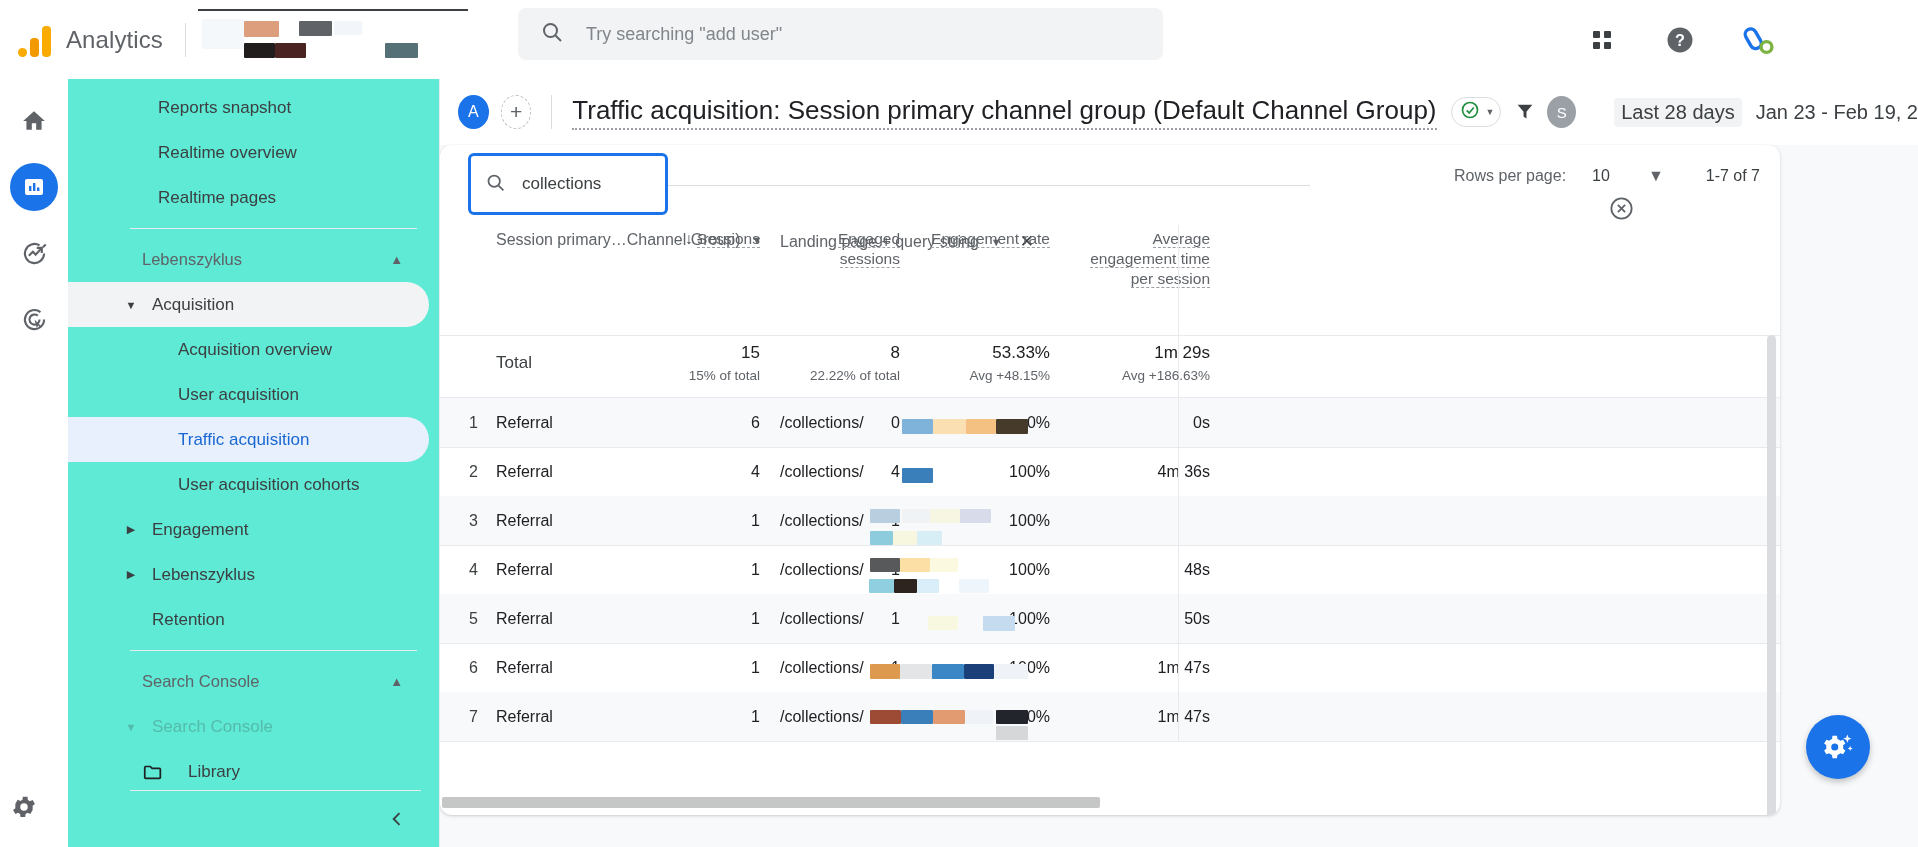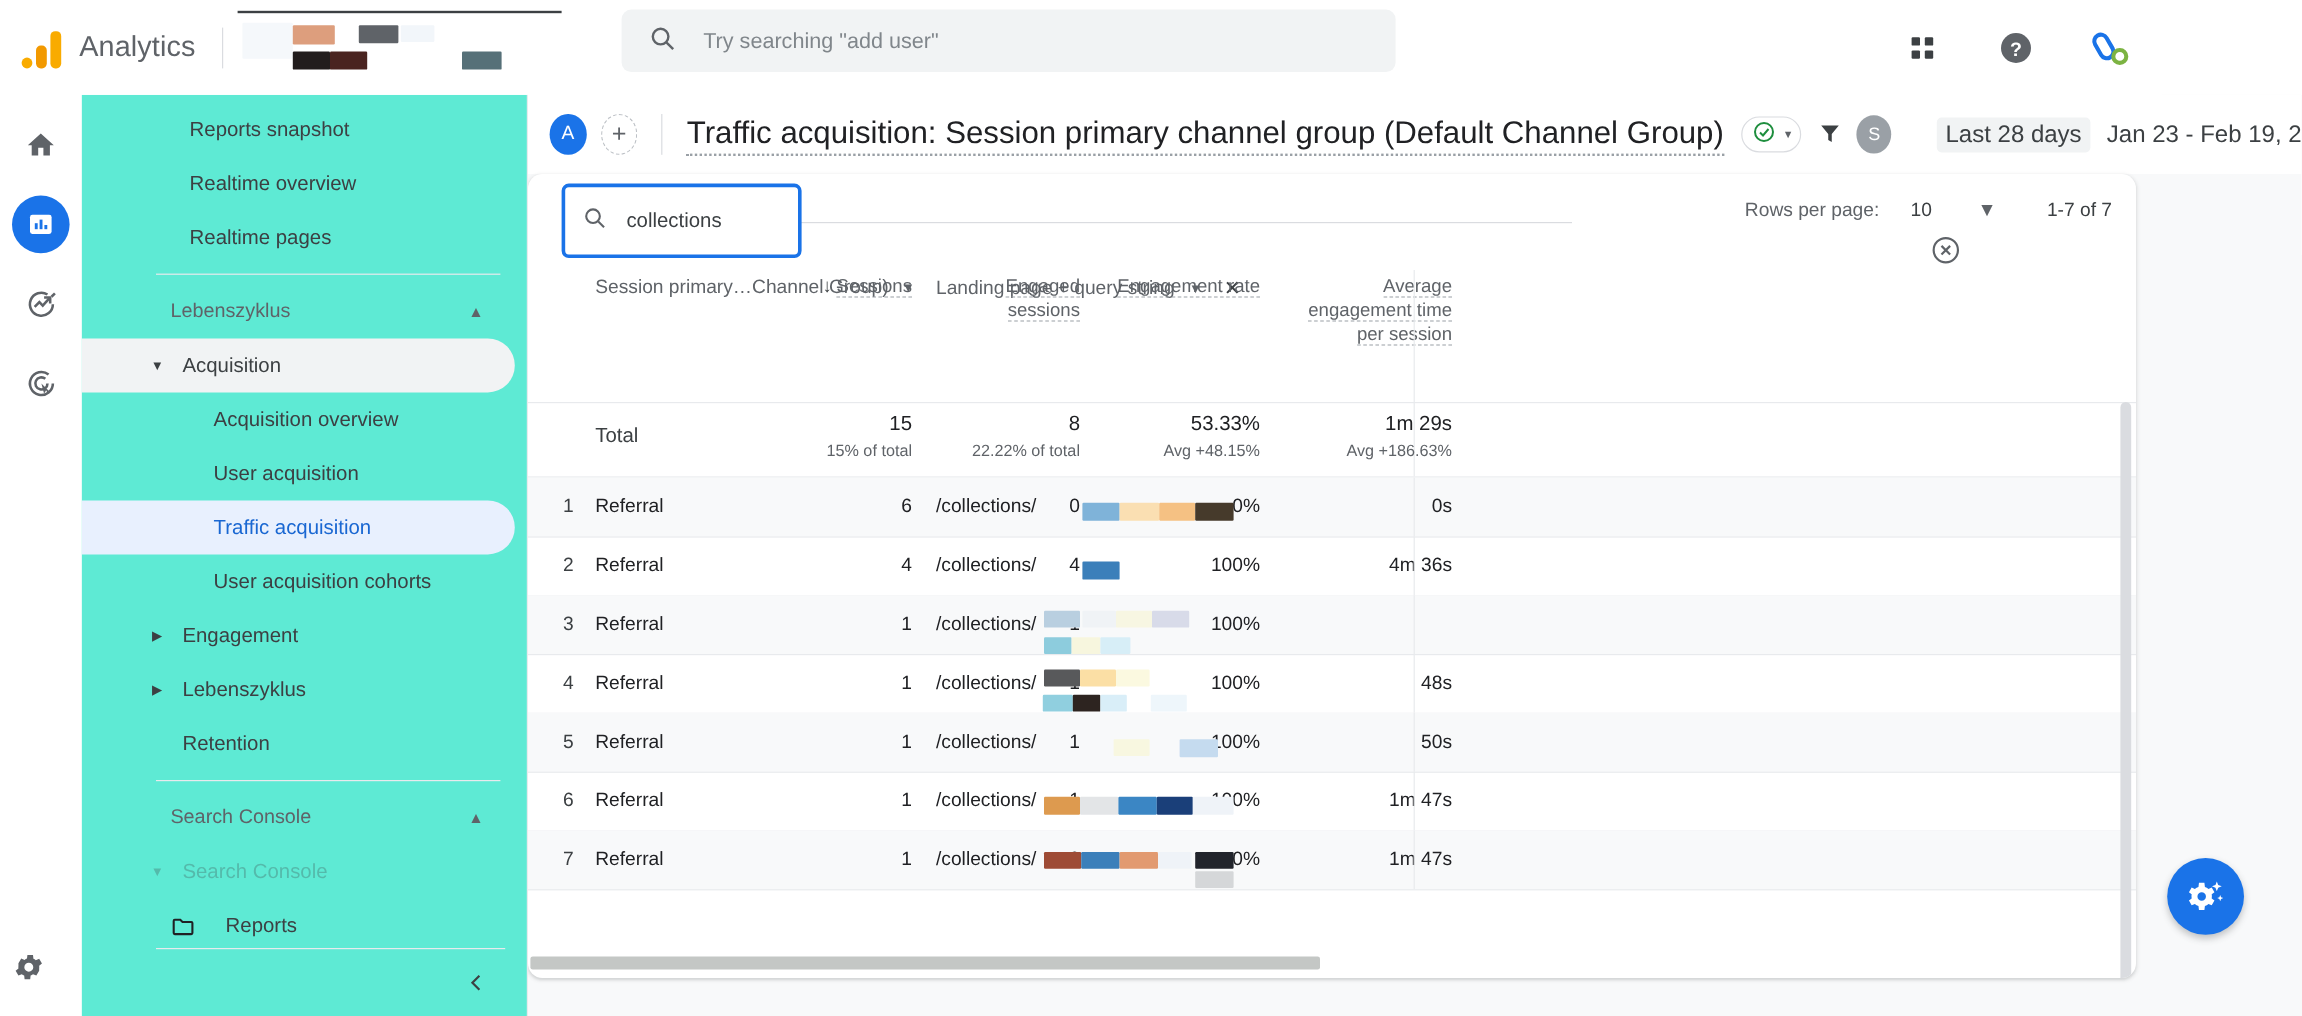--- a/index.html
+++ b/index.html
@@ -420,21 +420,21 @@
       <span class="caret down">▼</span>
       <span class="lbl">Search Console</span>
     </div>
 
     <div class="nav-row lib">
       <span style="position:absolute;left:74px;top:12px;">
         <svg width="22" height="22" viewBox="0 0 24 24" fill="none" stroke="#202124" stroke-width="1.9">
           <path d="M3 7a1 1 0 0 1 1-1h5l2 2h8a1 1 0 0 1 1 1v9a1 1 0 0 1-1 1H4a1 1 0 0 1-1-1z"></path>
         </svg>
       </span>
-      <span class="lbl" style="padding-left:108px;">Reports</span>
+      <span class="lbl" style="padding-left:108px;">Library</span>
     </div>
 
   </div>
 
   <div class="nav-bottom-sep"></div>
   <div class="collapse-btn">
     <svg width="20" height="20" viewBox="0 0 24 24" fill="none" stroke="#3c4043" stroke-width="2.2">
       <polyline points="15,5 8,12 15,19"></polyline>
     </svg>
   </div>

